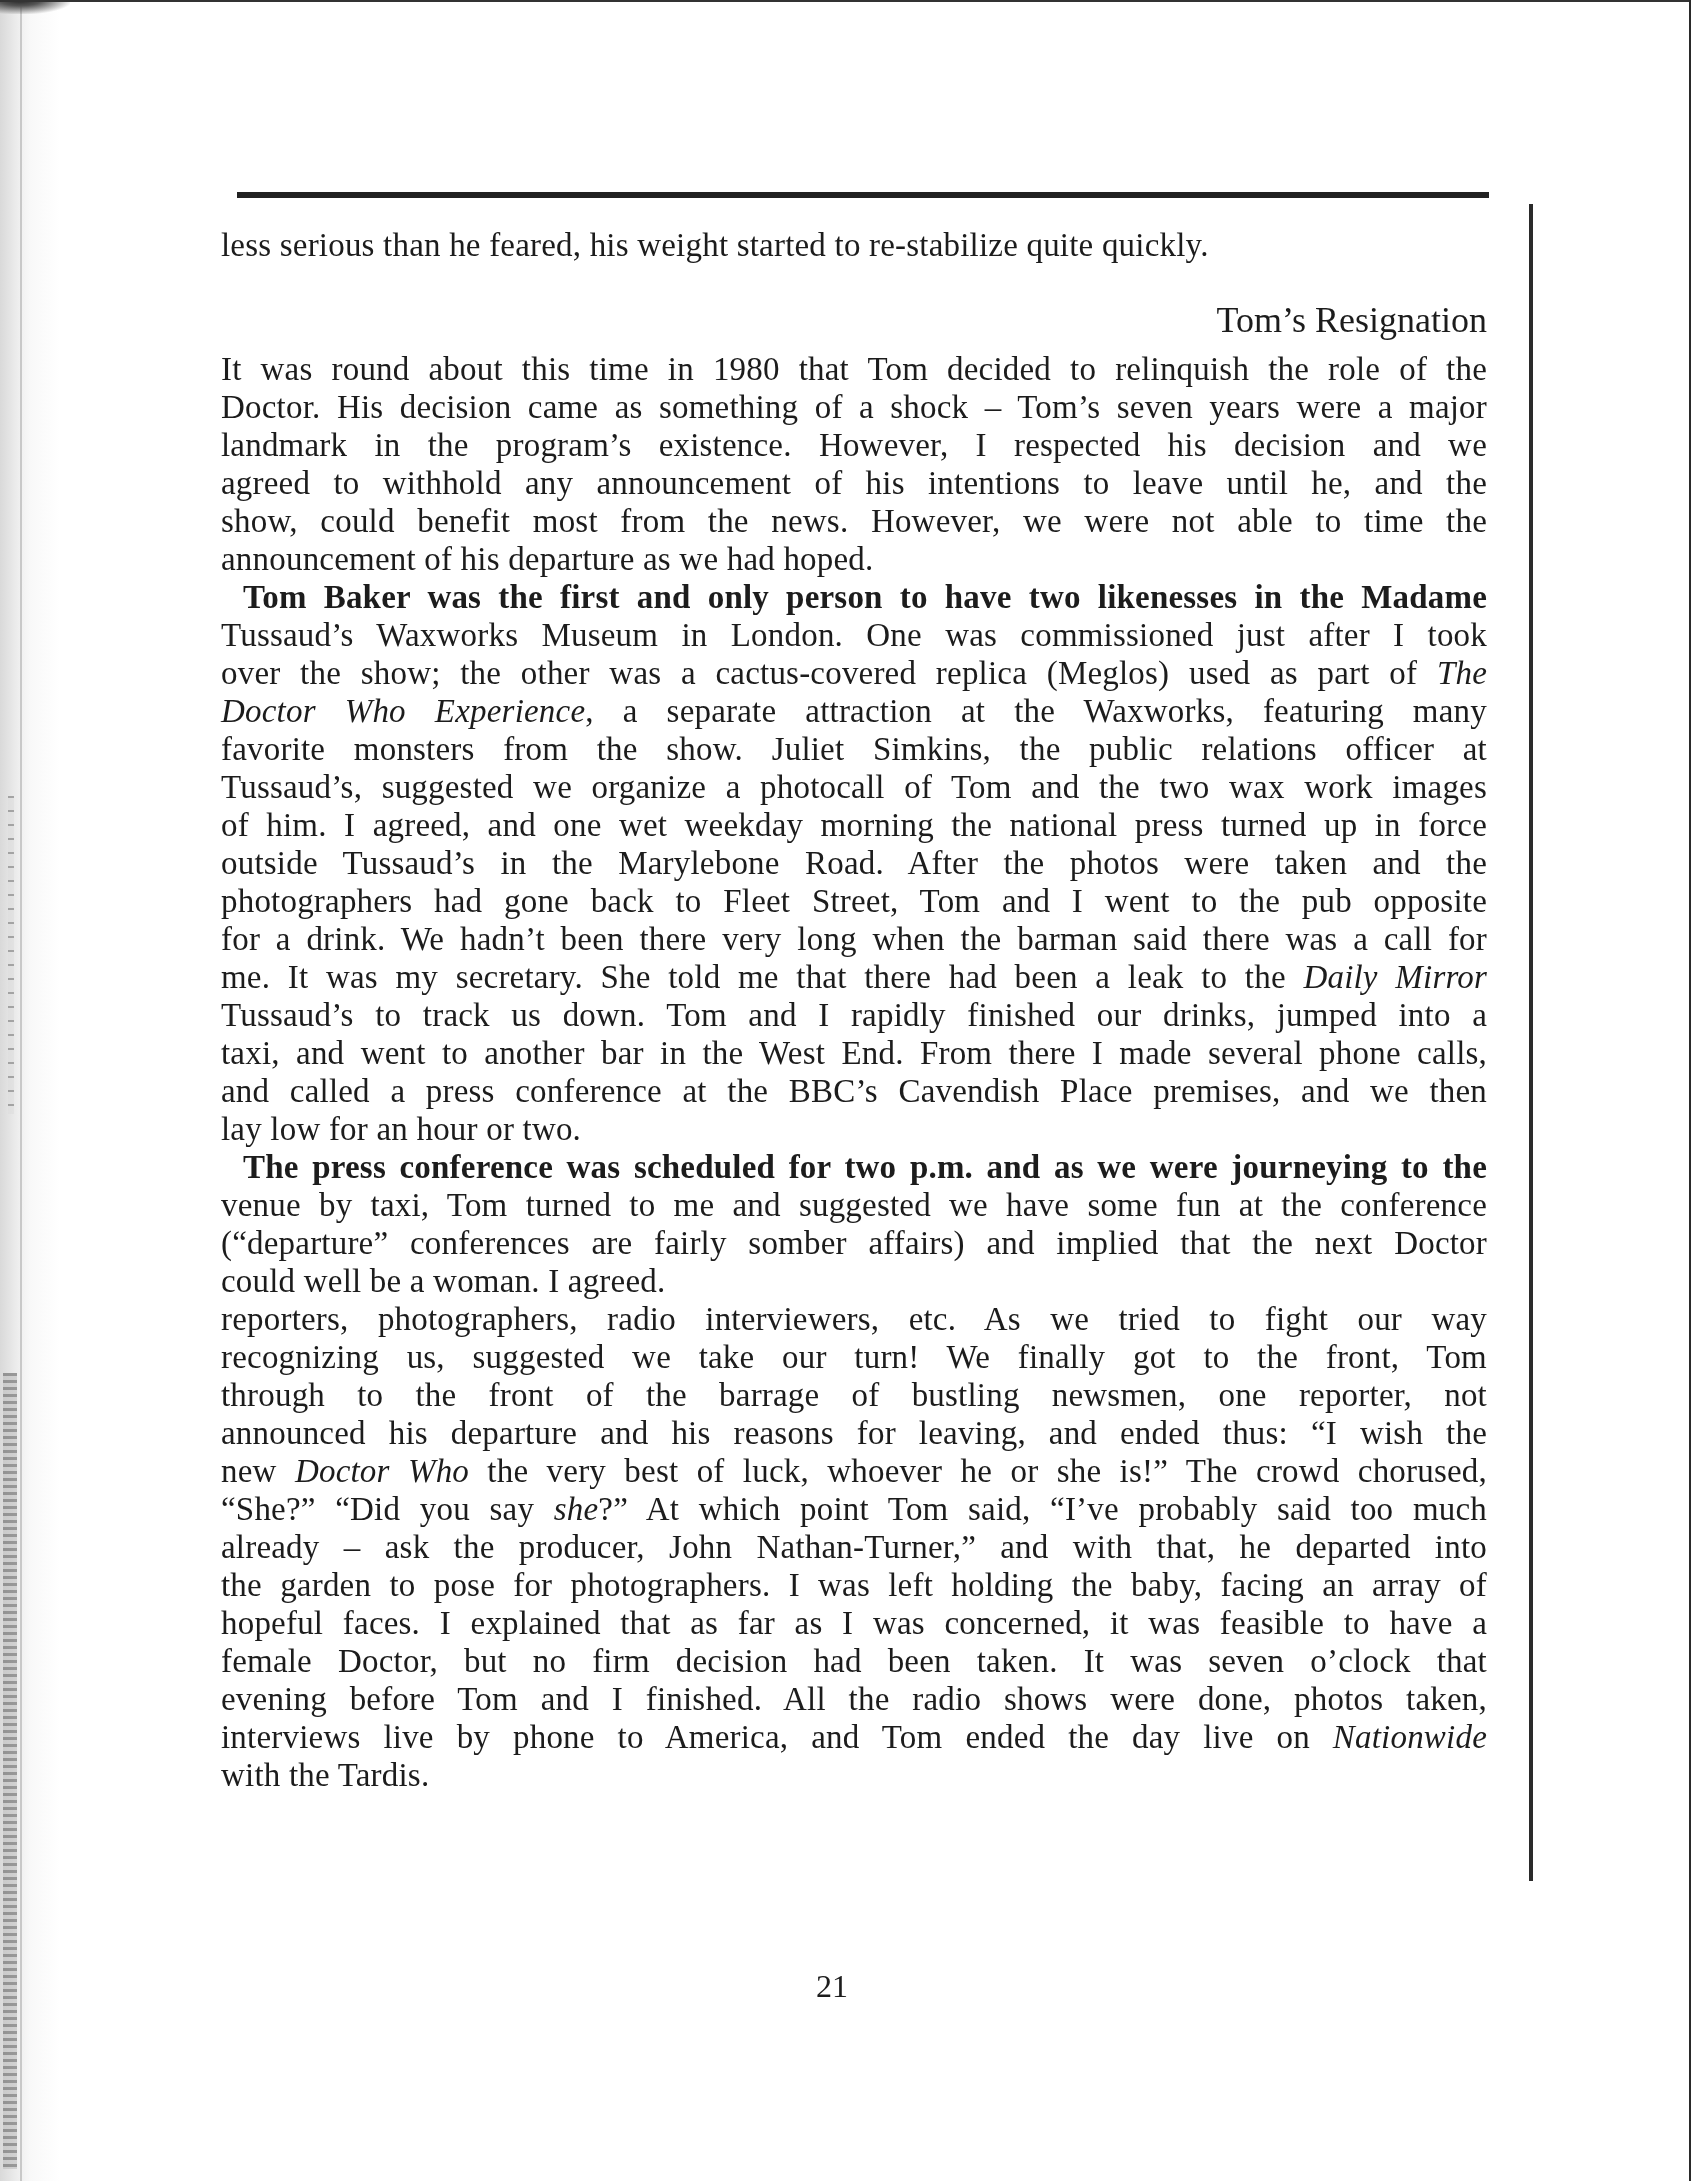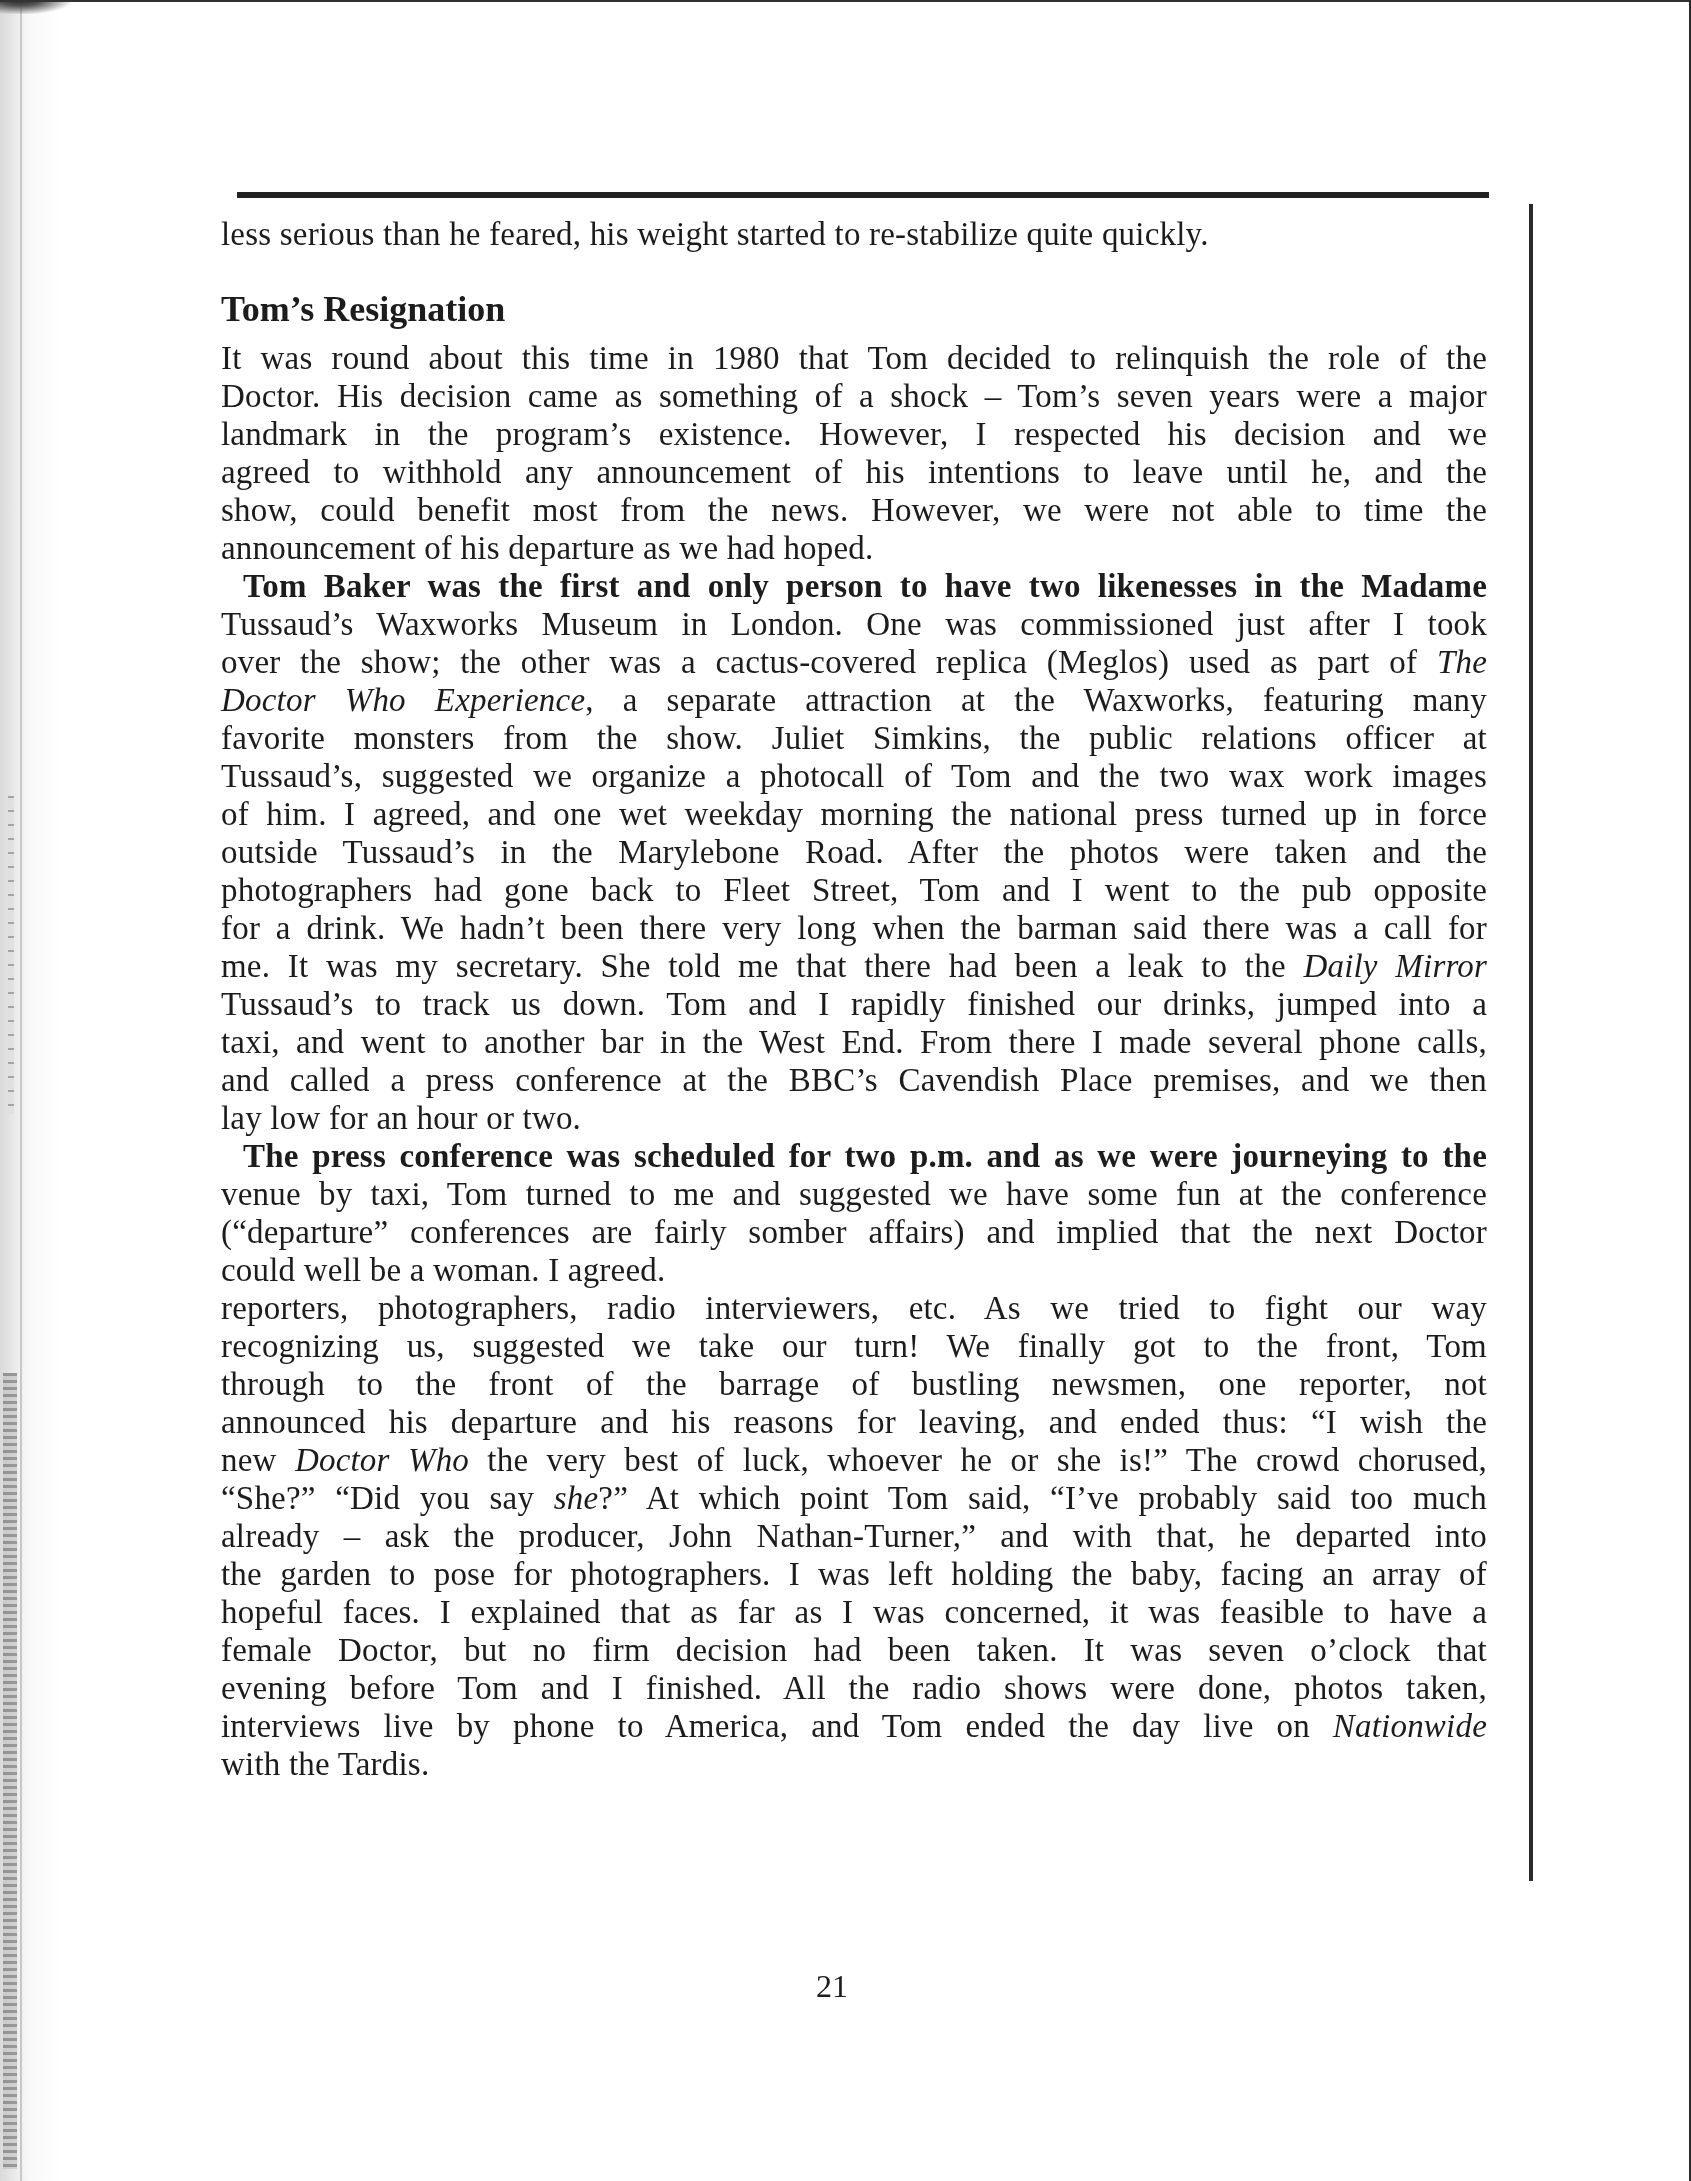--- a/index.html
+++ b/index.html
@@ -70,43 +70,43 @@
     
     .side-rule {
       position: absolute;
       left: 1529px; top: 204px;
       width: 4px; height: 1677px;
       background: #2a2a2a;
     }
     .text-block {
       position: absolute;
       left: 221px;
-      top: 215px;
+      top: 226px;
       width: 1266px;
     }
     .line {
       font-size: 33px;
       line-height: 38px;
       text-align: justify;
       text-align-last: justify;
       white-space: nowrap;
       letter-spacing: 0.2px;
     }
     .line.last {
       text-align-last: left;
     }
     .line.indent {
       padding-left: 22px;
       font-weight: bold;
     }
     .heading {
       font-family: "Liberation Serif", "DejaVu Serif", serif;
-      font-weight: bold;
+      font-weight: normal;
       font-size: 36px;
-      text-align: left;
+      text-align: right;
       margin: 36px 0 10px 0;
       line-height: 40px;
     }
     .first-line {
       margin-bottom: 0;
     }
     .page-number {
       position: absolute;
       left: 0; top: 1968px;
       width: 1692px;

